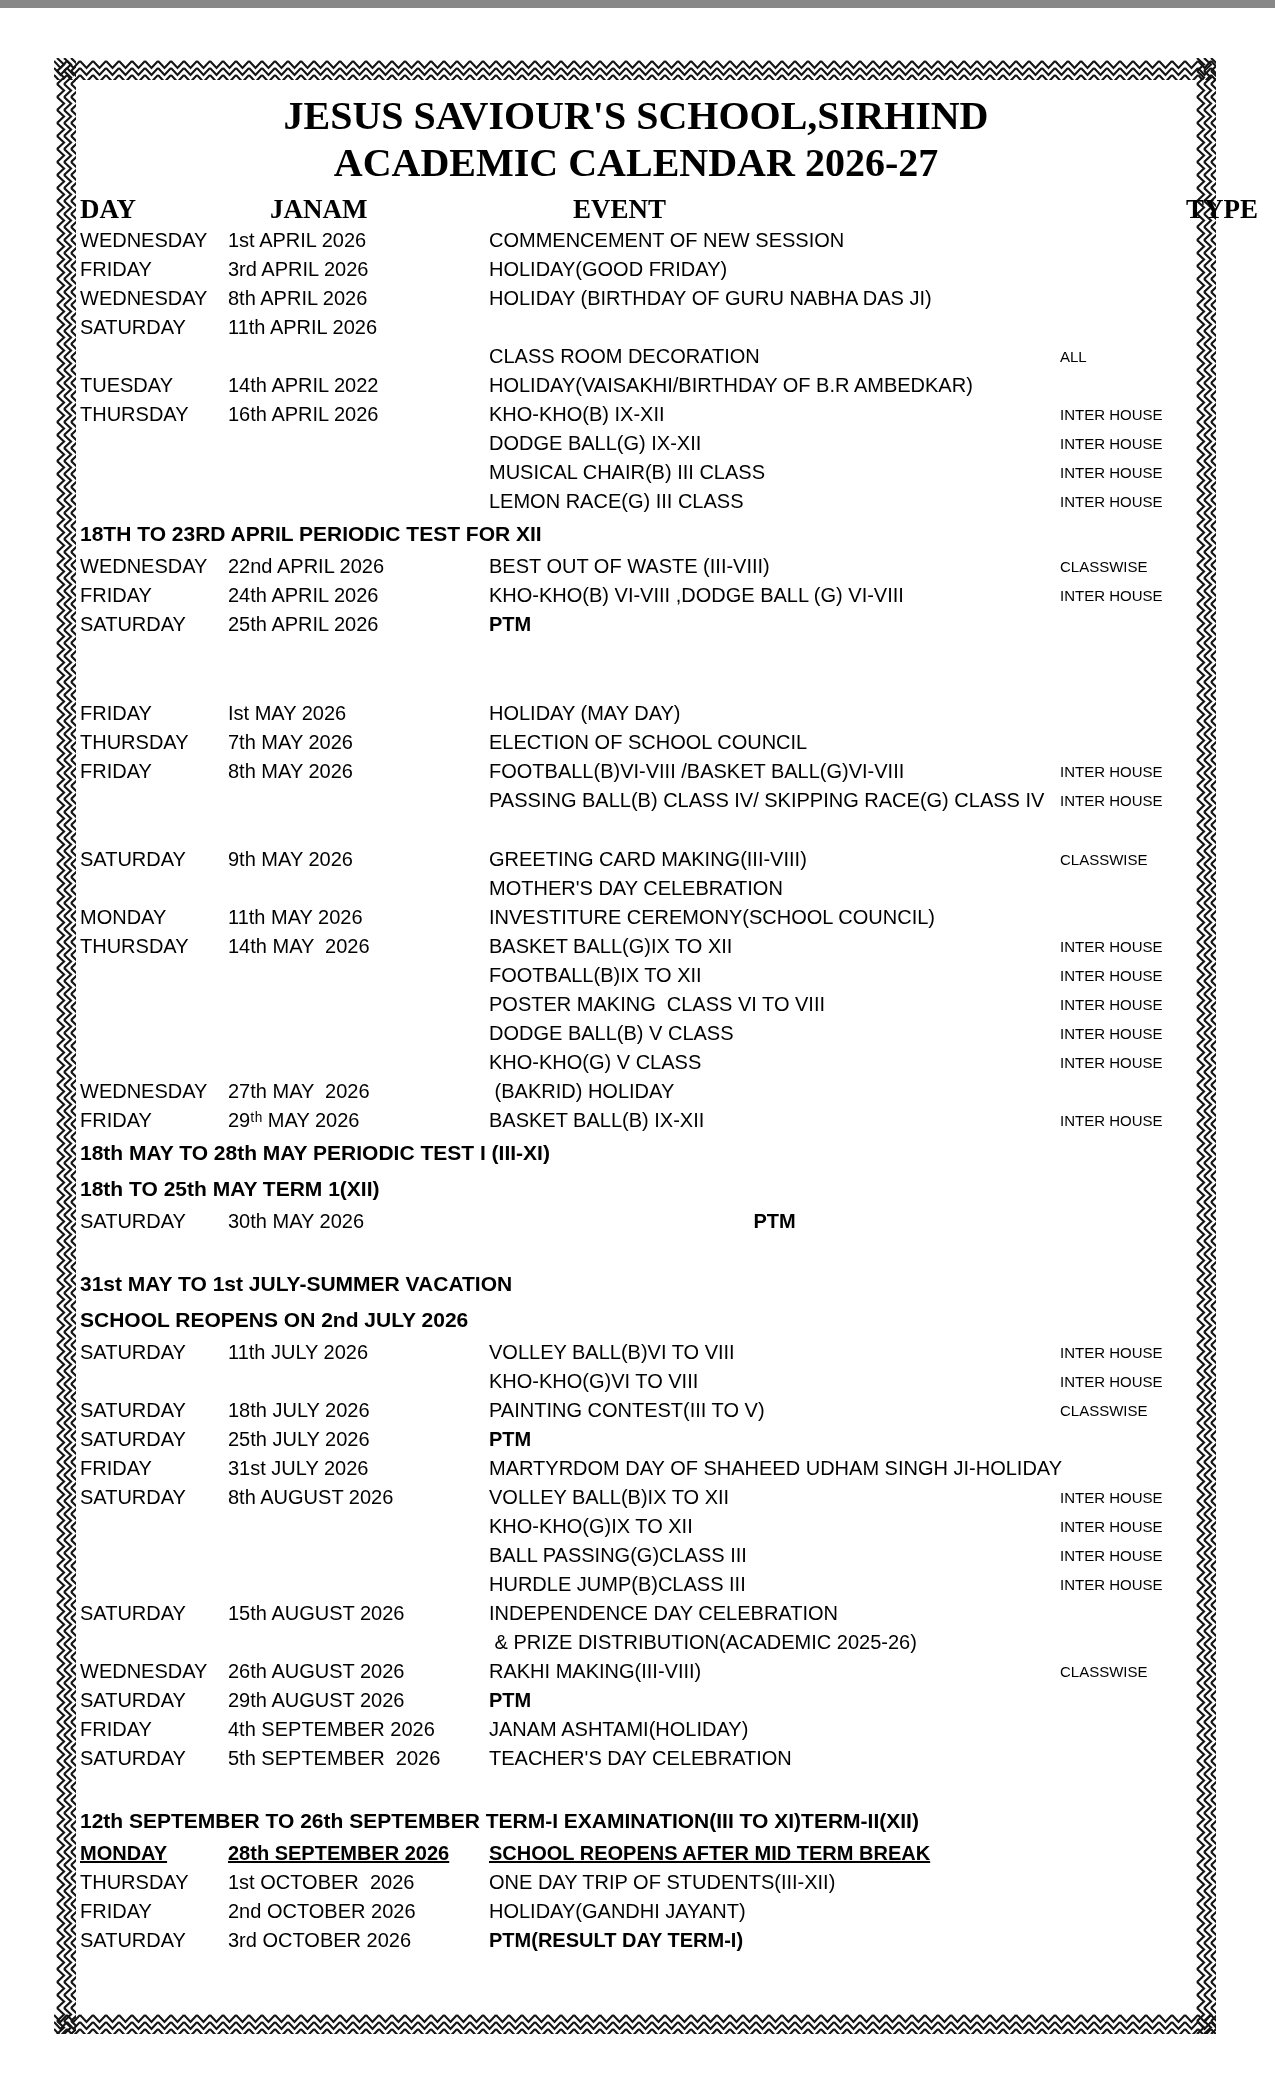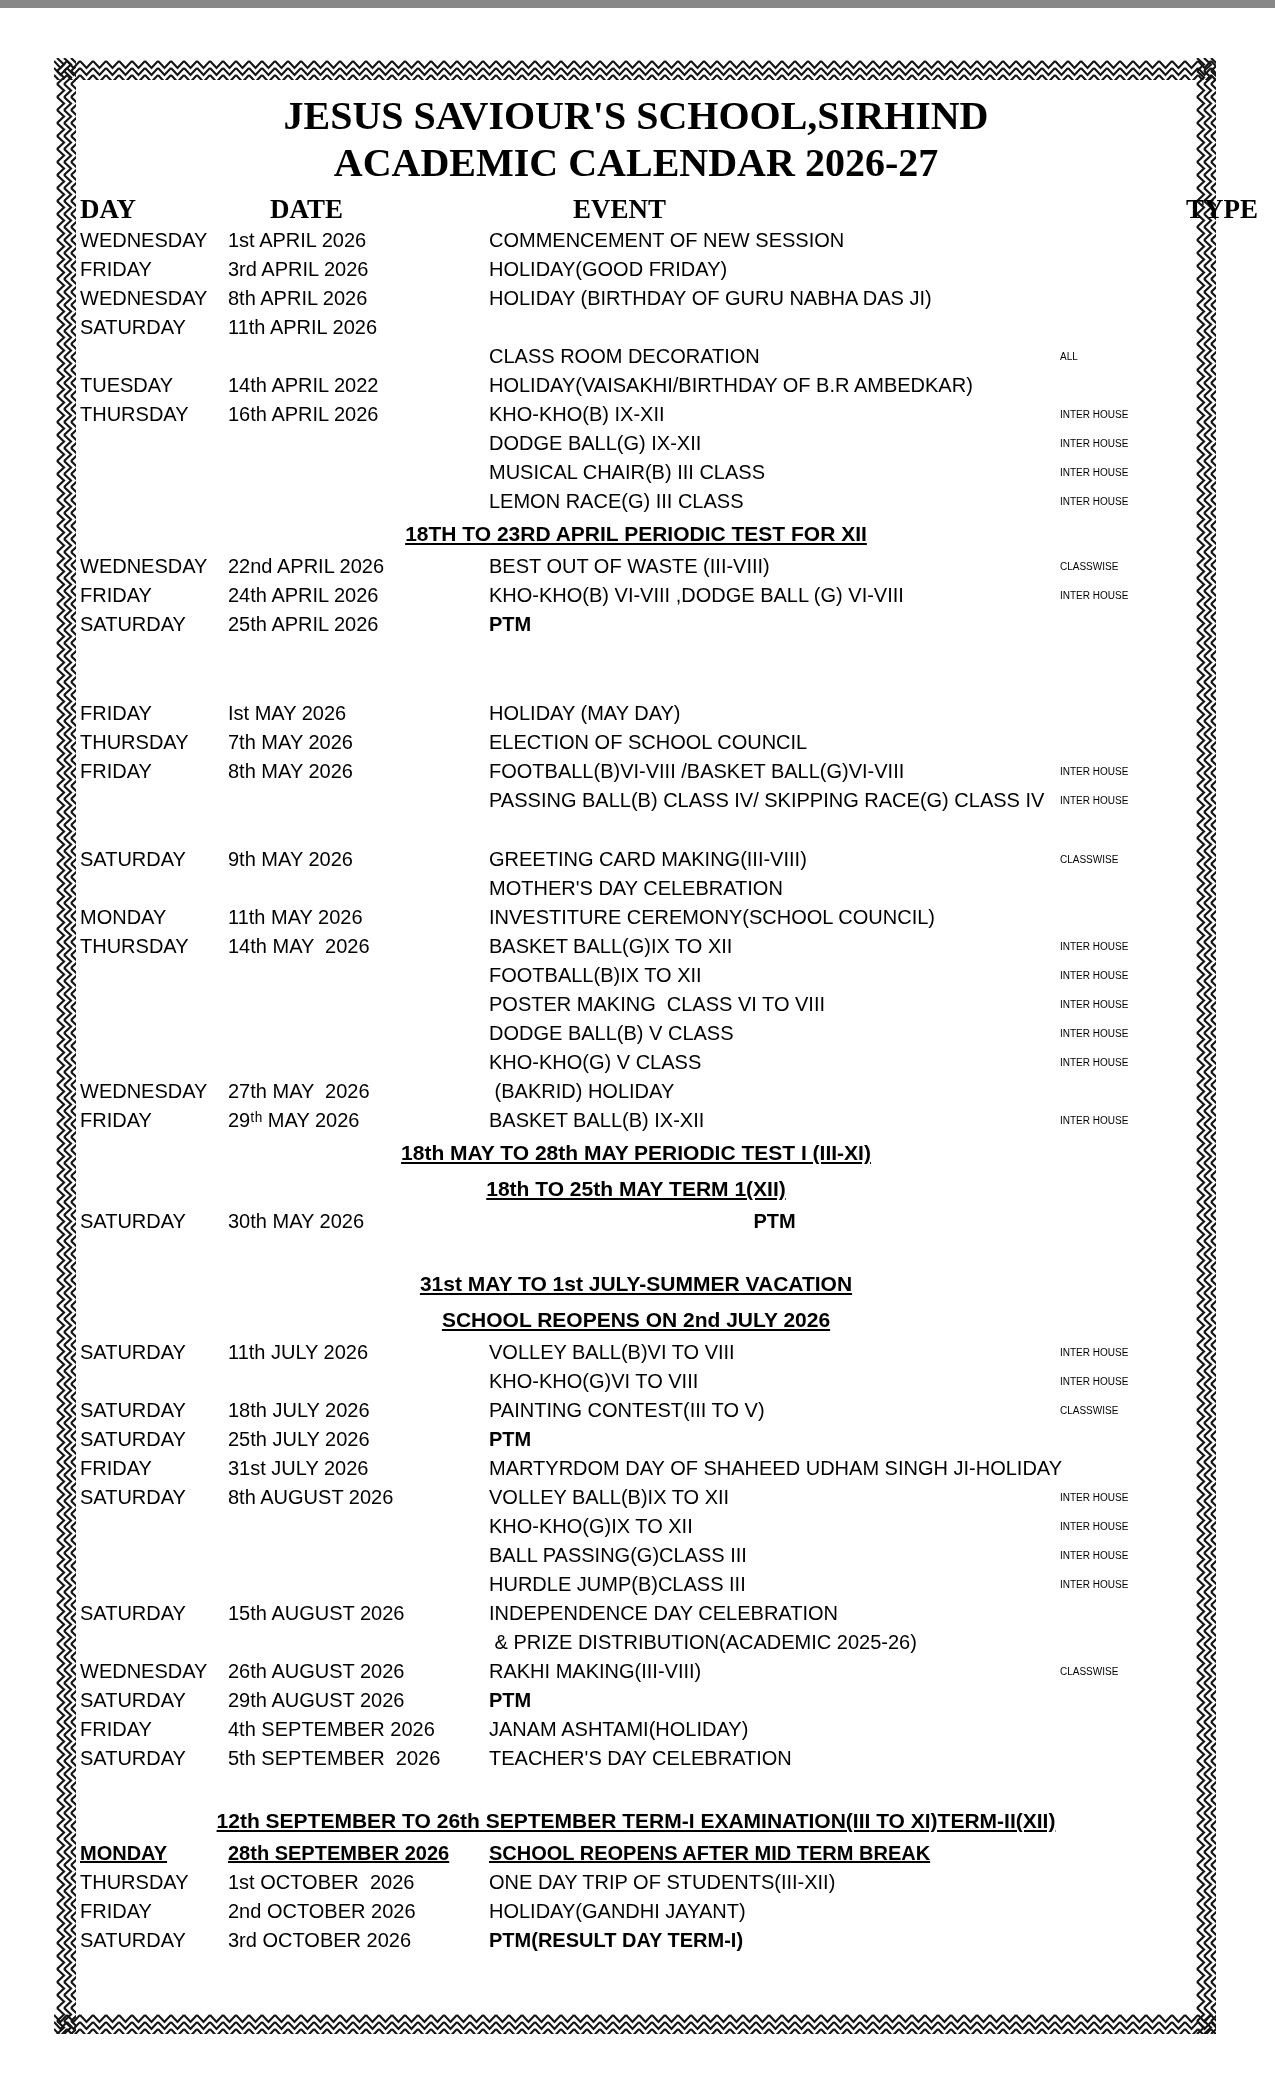--- a/index.html
+++ b/index.html
@@ -7,26 +7,26 @@
         font-family:"Liberation Sans","DejaVu Sans",sans-serif;color:#000;overflow:hidden;margin:8px auto;}
   .bb{position:absolute;}
   .content{position:absolute;left:80px;top:84px;width:1112px;}
   .title{font-family:"Liberation Serif","DejaVu Serif",serif;font-weight:bold;
          font-size:40px;line-height:47px;text-align:center;white-space:pre;}
   .hdr-row{display:grid;grid-template-columns:148px 261px 571px 132px;
            font-family:"Liberation Serif","DejaVu Serif",serif;font-weight:bold;
            font-size:27px;line-height:34px;margin-top:6px;gap:42px;}
   .row{display:grid;grid-template-columns:148px 261px 571px 132px;height:29px;line-height:29px;}
   .cell{white-space:pre;overflow:visible;font-size:20px;}
-  .type-cell{font-size:10px;}
+  .type-cell{font-size:15px;}
   .b{font-weight:bold;}
   .center{text-align:center;}
   .ul-row .cell{font-weight:bold;text-decoration:underline;}
-  .section{height:36px;line-height:36px;text-align:center;font-weight:bold;font-size:21px;
-           text-decoration:underline;white-space:pre;}
+  .section{height:36px;line-height:36px;font-weight:bold;font-size:21px;
+           white-space:pre;}
   .gap{width:100%;}
 </style>
 </head>
 <body>
 
 <div class="page">
 
   <svg class="bb" style="left:54px;top:50px;" width="1162" height="22">
     <defs>
         <pattern id="zza" width="13" height="22" patternUnits="userSpaceOnUse">
@@ -67,21 +67,21 @@
       </defs>
     <rect x="0" y="0" width="22" height="1976" fill="url(#zzd)"></rect>
   </svg>
 
   <div class="content">
     <div class="title">JESUS SAVIOUR'S SCHOOL,SIRHIND</div>
     <div class="title">ACADEMIC CALENDAR 2026-27</div>
 
     <div class="hdr-row">
       <div>DAY</div>
-      <div>DATE</div>
+      <div>JANAM</div>
       <div>EVENT</div>
       <div>TYPE</div>
     </div>
 
     <div>
         <div class="row">
           <div class="cell day-cell">WEDNESDAY</div>
           <div class="cell date-cell">1st APRIL 2026</div>
           <div class="cell event-cell">COMMENCEMENT OF NEW SESSION</div>
           <div class="cell type-cell"></div>

